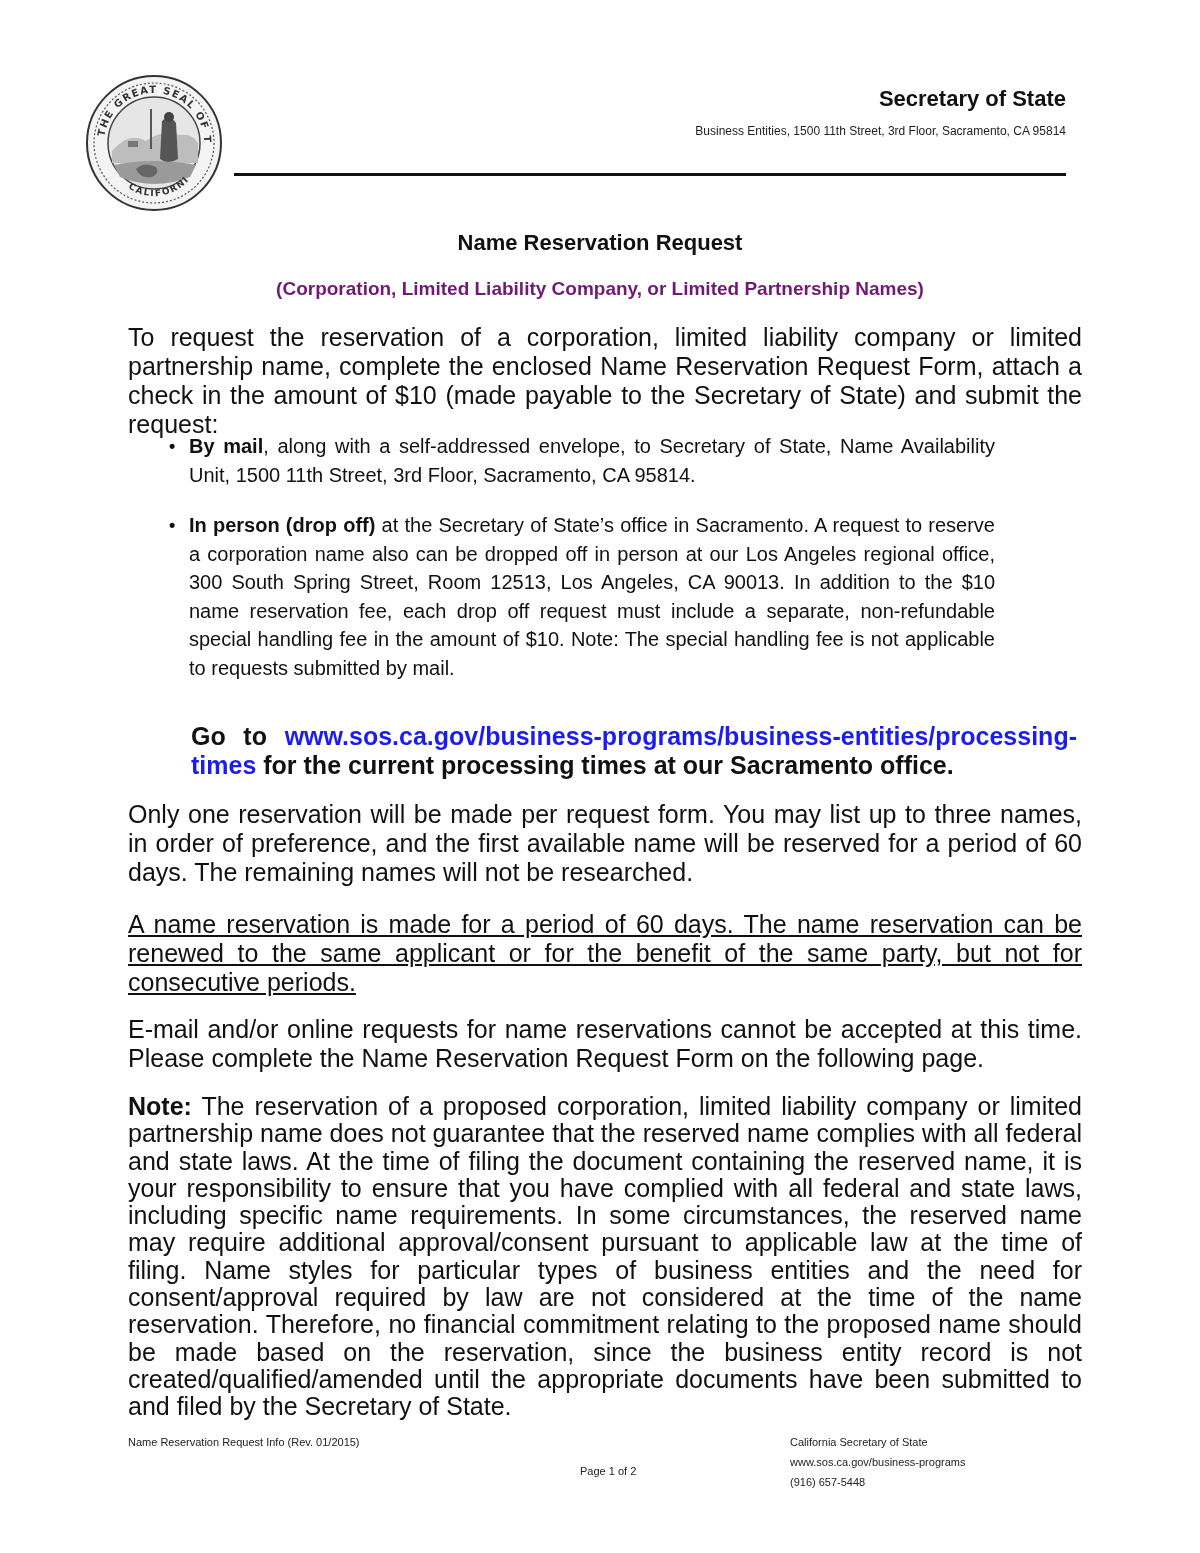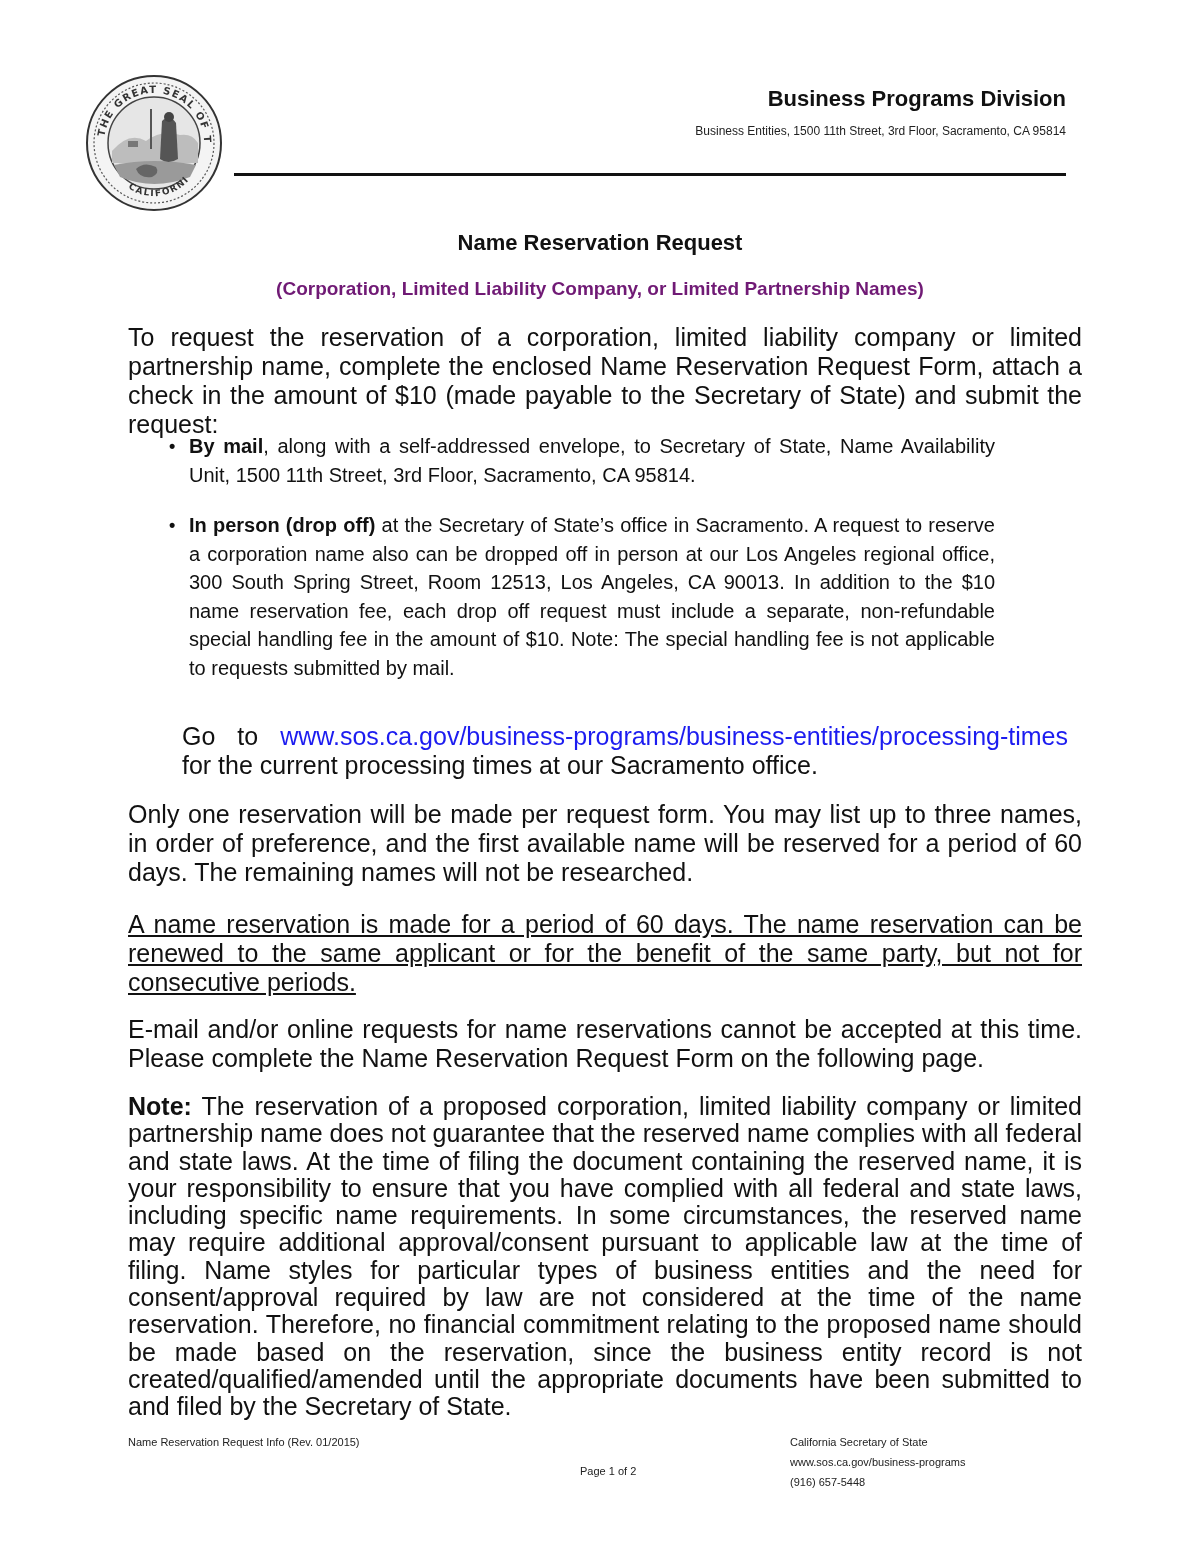--- a/index.html
+++ b/index.html
@@ -67,42 +67,42 @@
       <textPath href="#arcTop" startOffset="4%">THE GREAT SEAL OF THE STATE OF</textPath>
     </text>
     <path id="arcBot" d="M36 108 A46 46 0 0 0 104 108" fill="none"></path>
     <text font-size="9" font-weight="bold" fill="#333" font-family="'DejaVu Sans', sans-serif" letter-spacing="1.5">
       <textPath href="#arcBot" startOffset="14%">CALIFORNIA</textPath>
     </text>
   </svg>
 </div>
 
 <div class="header-block">
-  <div class="hdr-line2">Business Programs Division</div>
+  <div class="hdr-line1">Secretary of State</div>
   <div class="hdr-address">Business Entities, 1500 11th Street, 3rd Floor, Sacramento, CA 95814</div>
 </div>
 <div class="rule"></div>
 
 <div class="title">Name Reservation Request</div>
 <div class="subtitle">(Corporation, Limited Liability Company, or Limited Partnership Names)</div>
 
 <div class="para" style="top:323px;">To request the reservation of a corporation, limited liability company or limited partnership name, complete the enclosed Name Reservation Request Form, attach a check in the amount of $10 (made payable to the Secretary of State) and submit the request:</div>
 
 <ul class="bullets" style="top:432px;">
   <li class="bullet-item">
     <span class="bullet-dot">•</span>
     <span class="bold">By mail</span><span>, along with a self-addressed envelope, to Secretary of State, Name Availability Unit, 1500 11th Street, 3rd Floor, Sacramento, CA 95814.</span>
   </li>
   <li class="bullet-item" style="margin-top:22px;">
     <span class="bullet-dot">•</span>
     <span class="bold">In person (drop off)</span><span> at the Secretary of State’s office in Sacramento.  A request to reserve a </span><span class="ital">corporation</span><span> name also can be dropped off in person at our Los Angeles regional office, 300 South Spring Street, Room 12513, Los Angeles, CA 90013. In addition to the $10 name reservation fee, each drop off request must include a separate, non-refundable special handling fee in the amount of $10.  Note: The special handling fee is not applicable to requests submitted by mail.</span>
   </li>
 </ul>
 
-<div class="para" style="top:722px; left:182px; width:886px;">
+<div class="para" style="top:722px; left:191px; width:886px;font-weight:bold;">
   <span>Go to </span><a class="link" href="#">www.sos.ca.gov/business-programs/business-entities/processing-times</a><span> for the current processing times at our Sacramento office.</span>
 </div>
 
 <div class="para" style="top:800px;">Only one reservation will be made per request form.  You may list up to three names, in order of preference, and the first available name will be reserved for a period of 60 days. The remaining names will not be researched.</div>
 <div class="para" style="top:910px;text-decoration:underline;">A name reservation is made for a period of 60 days.  The name reservation can be renewed to the same applicant or for the benefit of the same party, but not for consecutive periods.</div>
 <div class="para" style="top:1015px;">E-mail and/or online requests for name reservations cannot be accepted at this time. Please complete the Name Reservation Request Form on the following page.</div>
 
 <div class="para" style="top:1093px; line-height:27.3px;">
   <span class="bold">Note:</span><span> The reservation of a proposed corporation, limited liability company or limited partnership name does not guarantee that the reserved name complies with all federal and state laws. At the time of filing the document containing the reserved name, it is your responsibility to ensure that you have complied with all federal and state laws, including specific name requirements. In some circumstances, the reserved name may require additional approval/consent pursuant to applicable law at the time of filing. Name styles for particular types of business entities and the need for consent/approval required by law are not considered at the time of the name reservation. Therefore, no financial commitment relating to the proposed name should be made based on the reservation, since the business entity record is not created/qualified/amended until the appropriate documents have been submitted to and filed by the Secretary of State.</span>
 </div>

